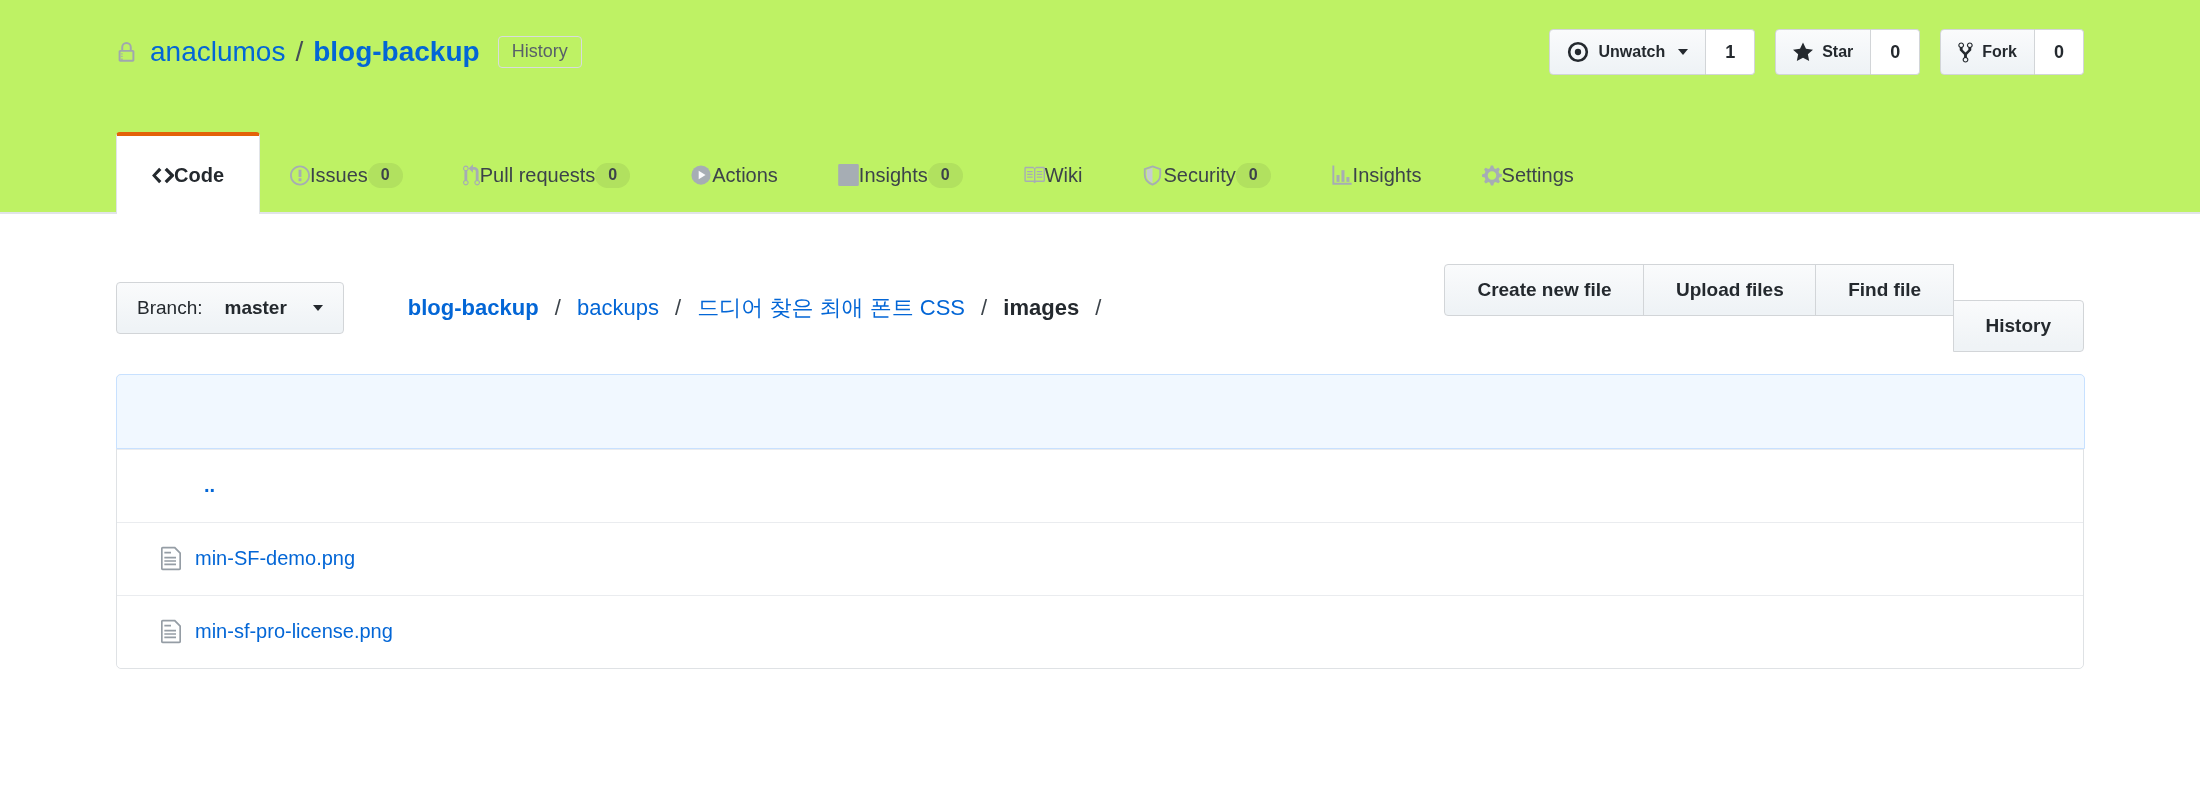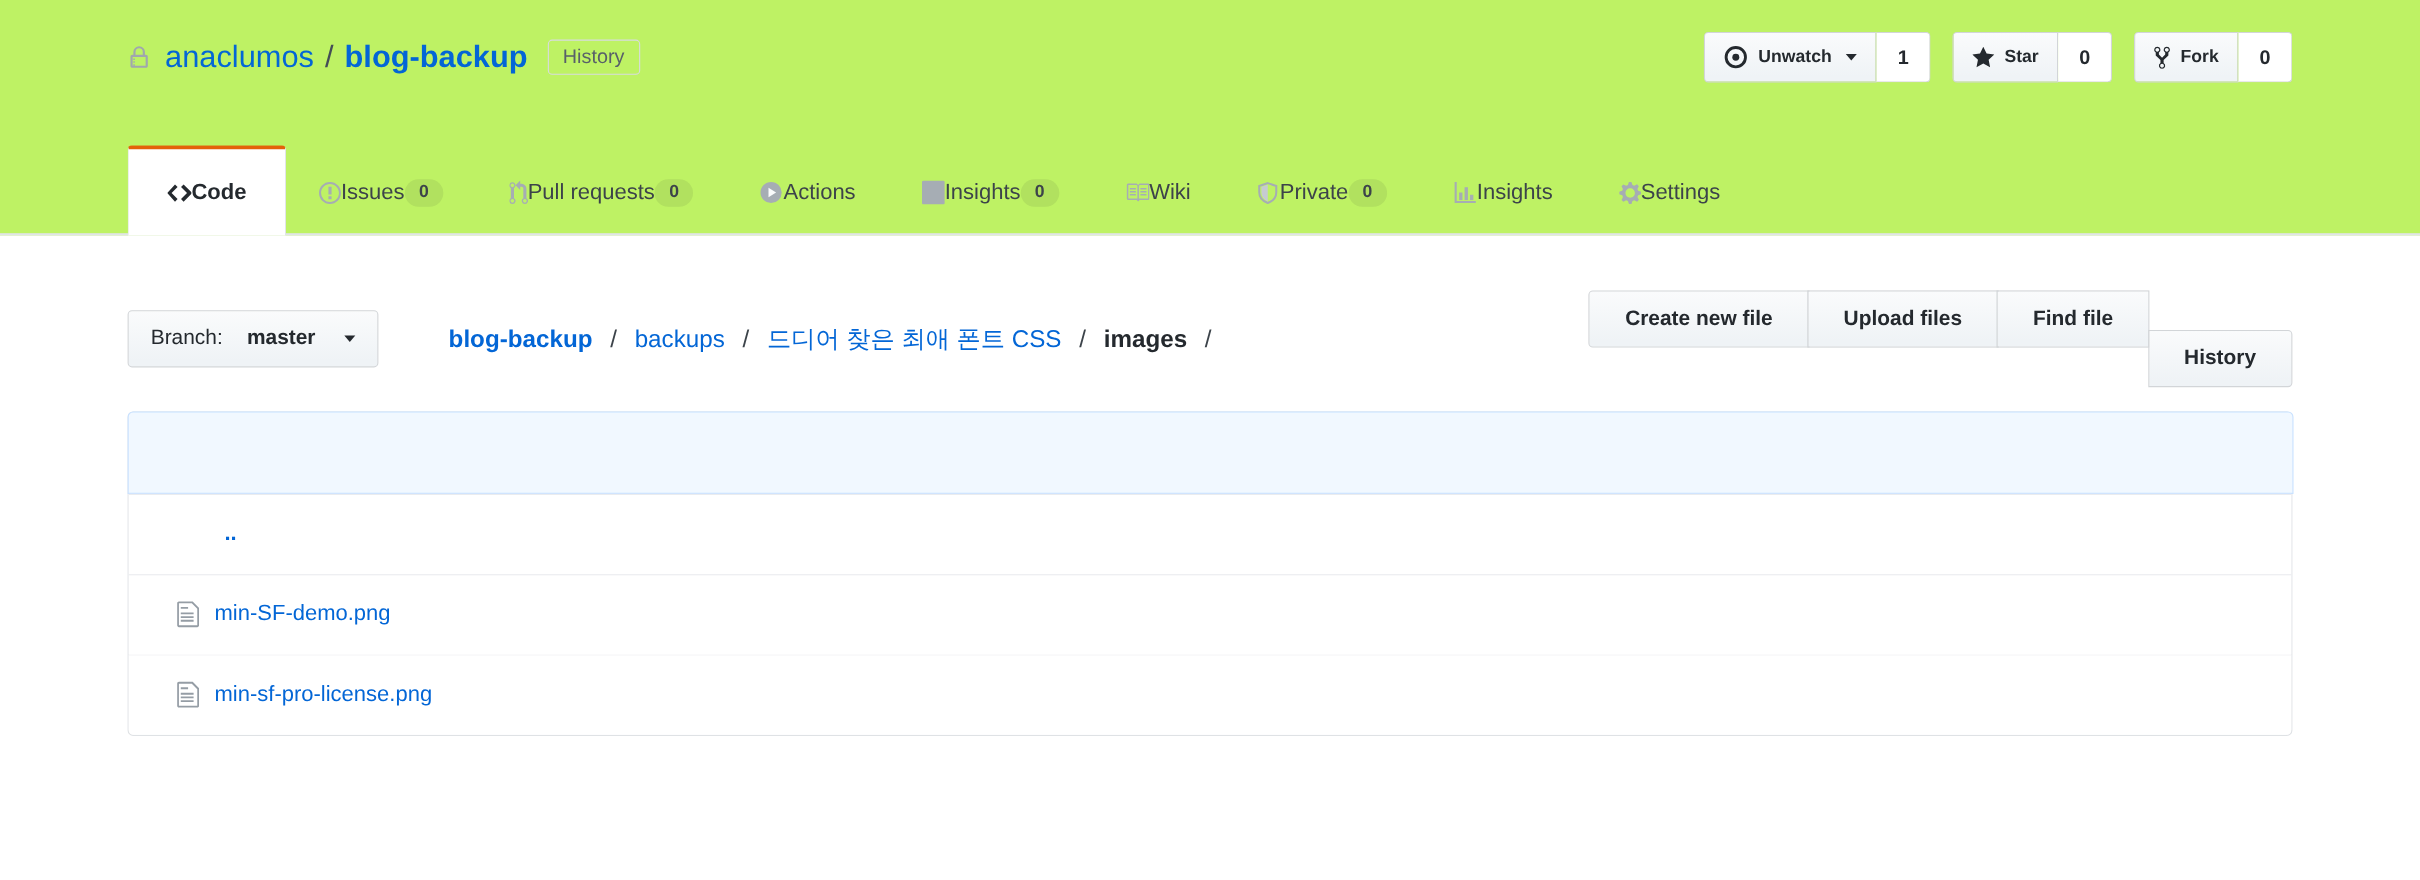--- a/index.html
+++ b/index.html
@@ -183,21 +183,21 @@
         <svg class="ticon" width="22" height="22" viewBox="0 0 16 16">
             <path fill="currentColor" d="M3 5h4v1H3V5zm0 3h4V7H3v1zm0 2h4V9H3v1zm11-5h-4v1h4V5zm0 2h-4v1h4V7zm0 2h-4v1h4V9zm2-6v9c0 .55-.45 1-1 1H9.5l-1 1-1-1H2c-.55 0-1-.45-1-1V3c0-.55.45-1 1-1h5.5l1 1 1-1H15c.55 0 1 .45 1 1zm-8 .5L7.5 3H2v9h6V3.5zm7-.5H9.5l-.5.5V12h6V3z"></path>
           </svg>
         <span>Wiki</span>
       </a>
       <a href="#" class="tab">
         <svg class="ticon" width="21" height="23" viewBox="0 0 16 16">
             <path d="M8 1.1l5.9 2v4.4c0 4-3 6.4-5.9 7.4C5.1 13.9 2.1 11.5 2.1 7.5V3.1l5.9-2z" fill="none" stroke="currentColor" stroke-width="1.4"></path>
             <path d="M8 2.2v11.6c-2.4-1-4.4-3-4.4-6.3V3.7L8 2.2z" fill="#c6cbd1"></path>
           </svg>
-        <span>Private</span>
+        <span>Security</span>
         <span class="counter">0</span>
       </a>
       <a href="#" class="tab">
         <svg class="ticon" width="22" height="22" viewBox="0 0 16 16">
             <path d="M1.7 1v13.3H15" stroke="currentColor" stroke-width="1.4" fill="none"></path>
             <rect x="4" y="8" width="2.2" height="5" fill="currentColor"></rect>
             <rect x="7.6" y="4.5" width="2.2" height="8.5" fill="currentColor"></rect>
             <rect x="11.2" y="9.5" width="2.2" height="3.5" fill="currentColor"></rect>
           </svg>
         <span>Insights</span>

